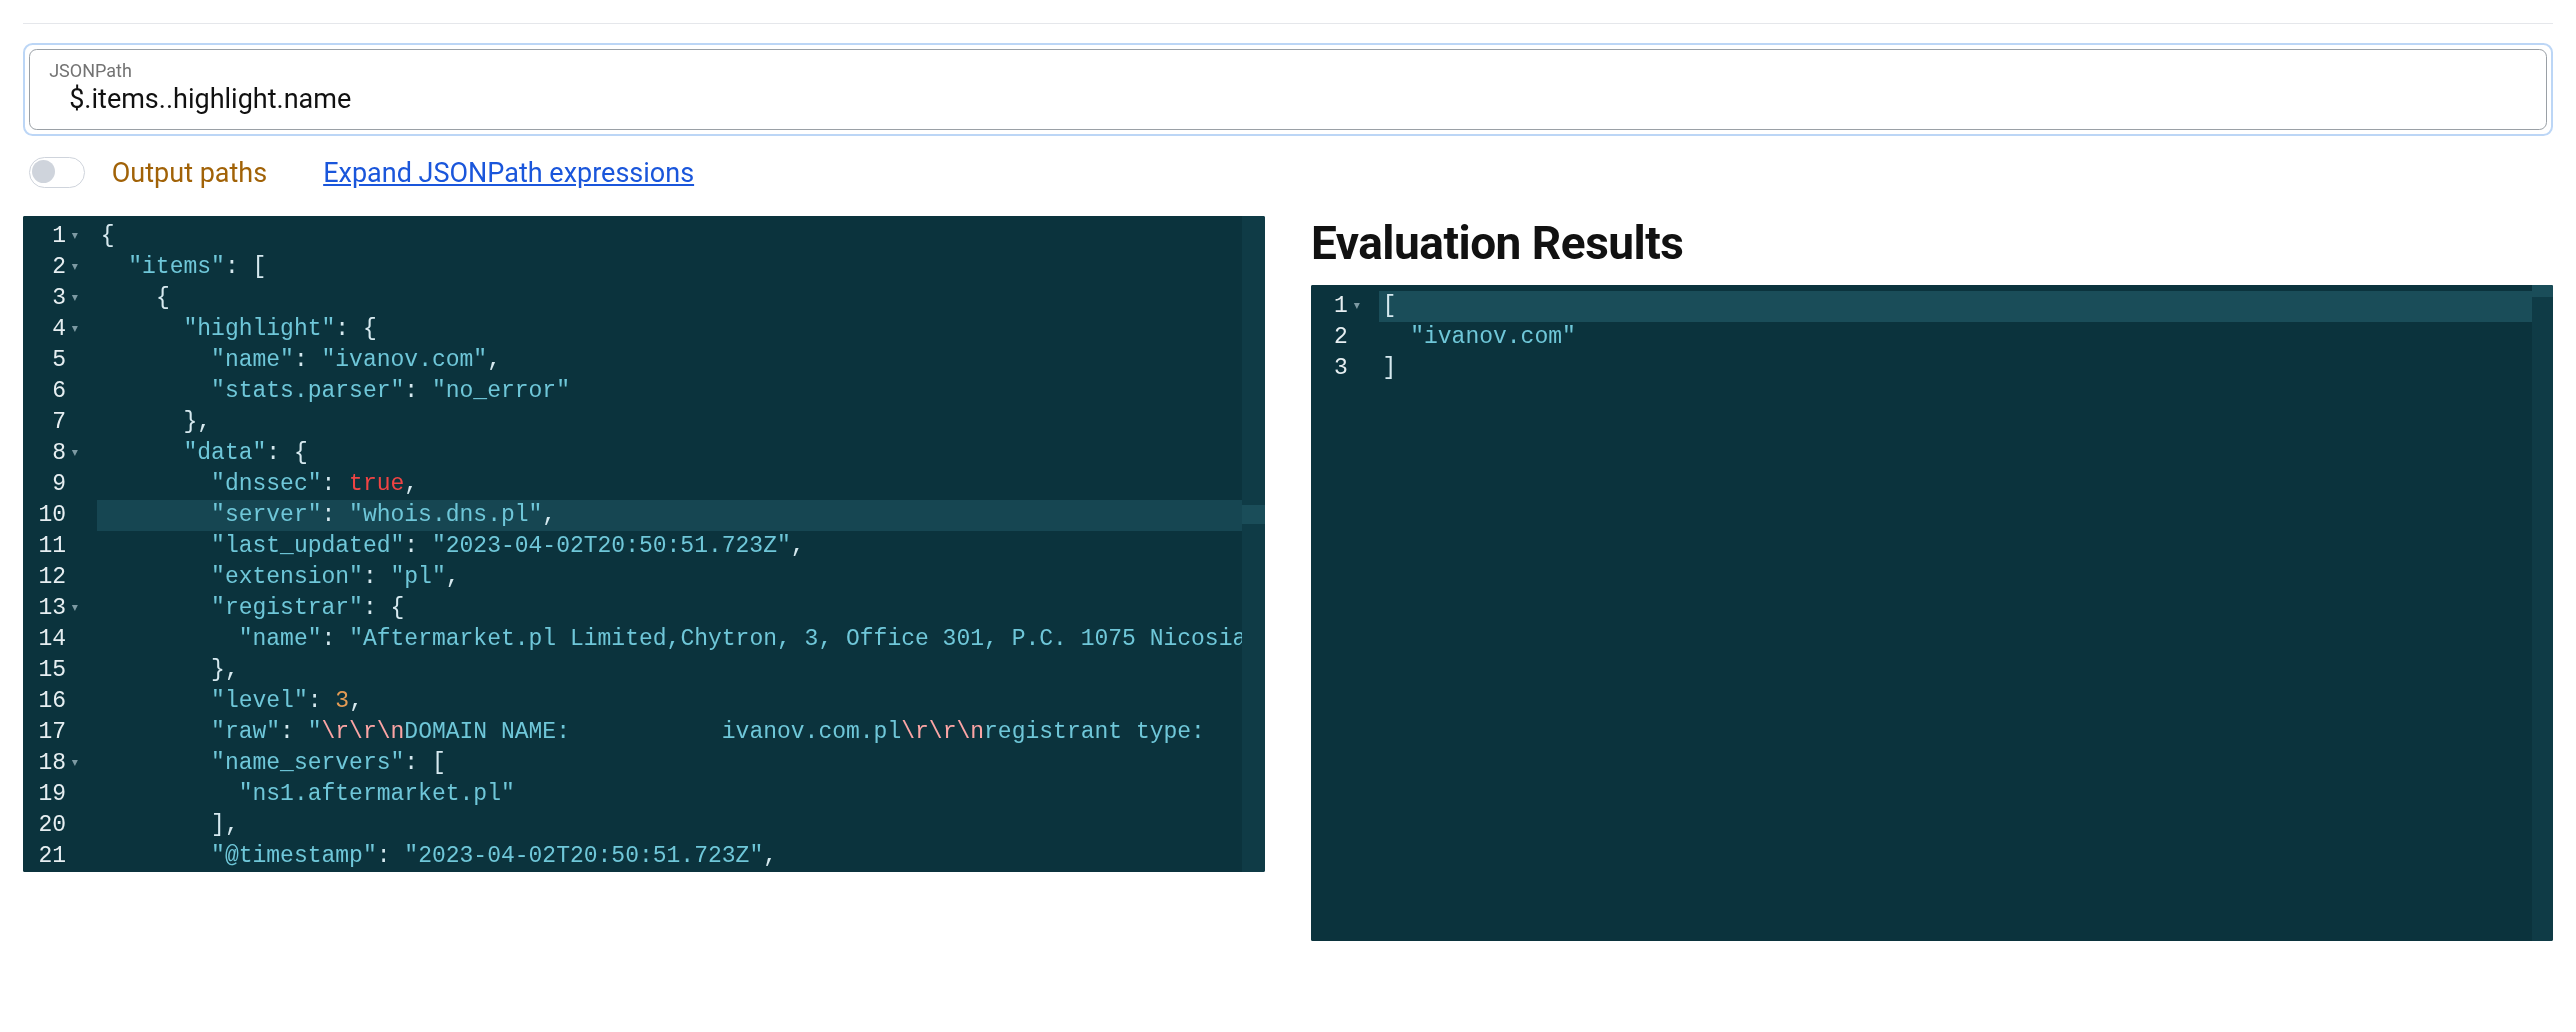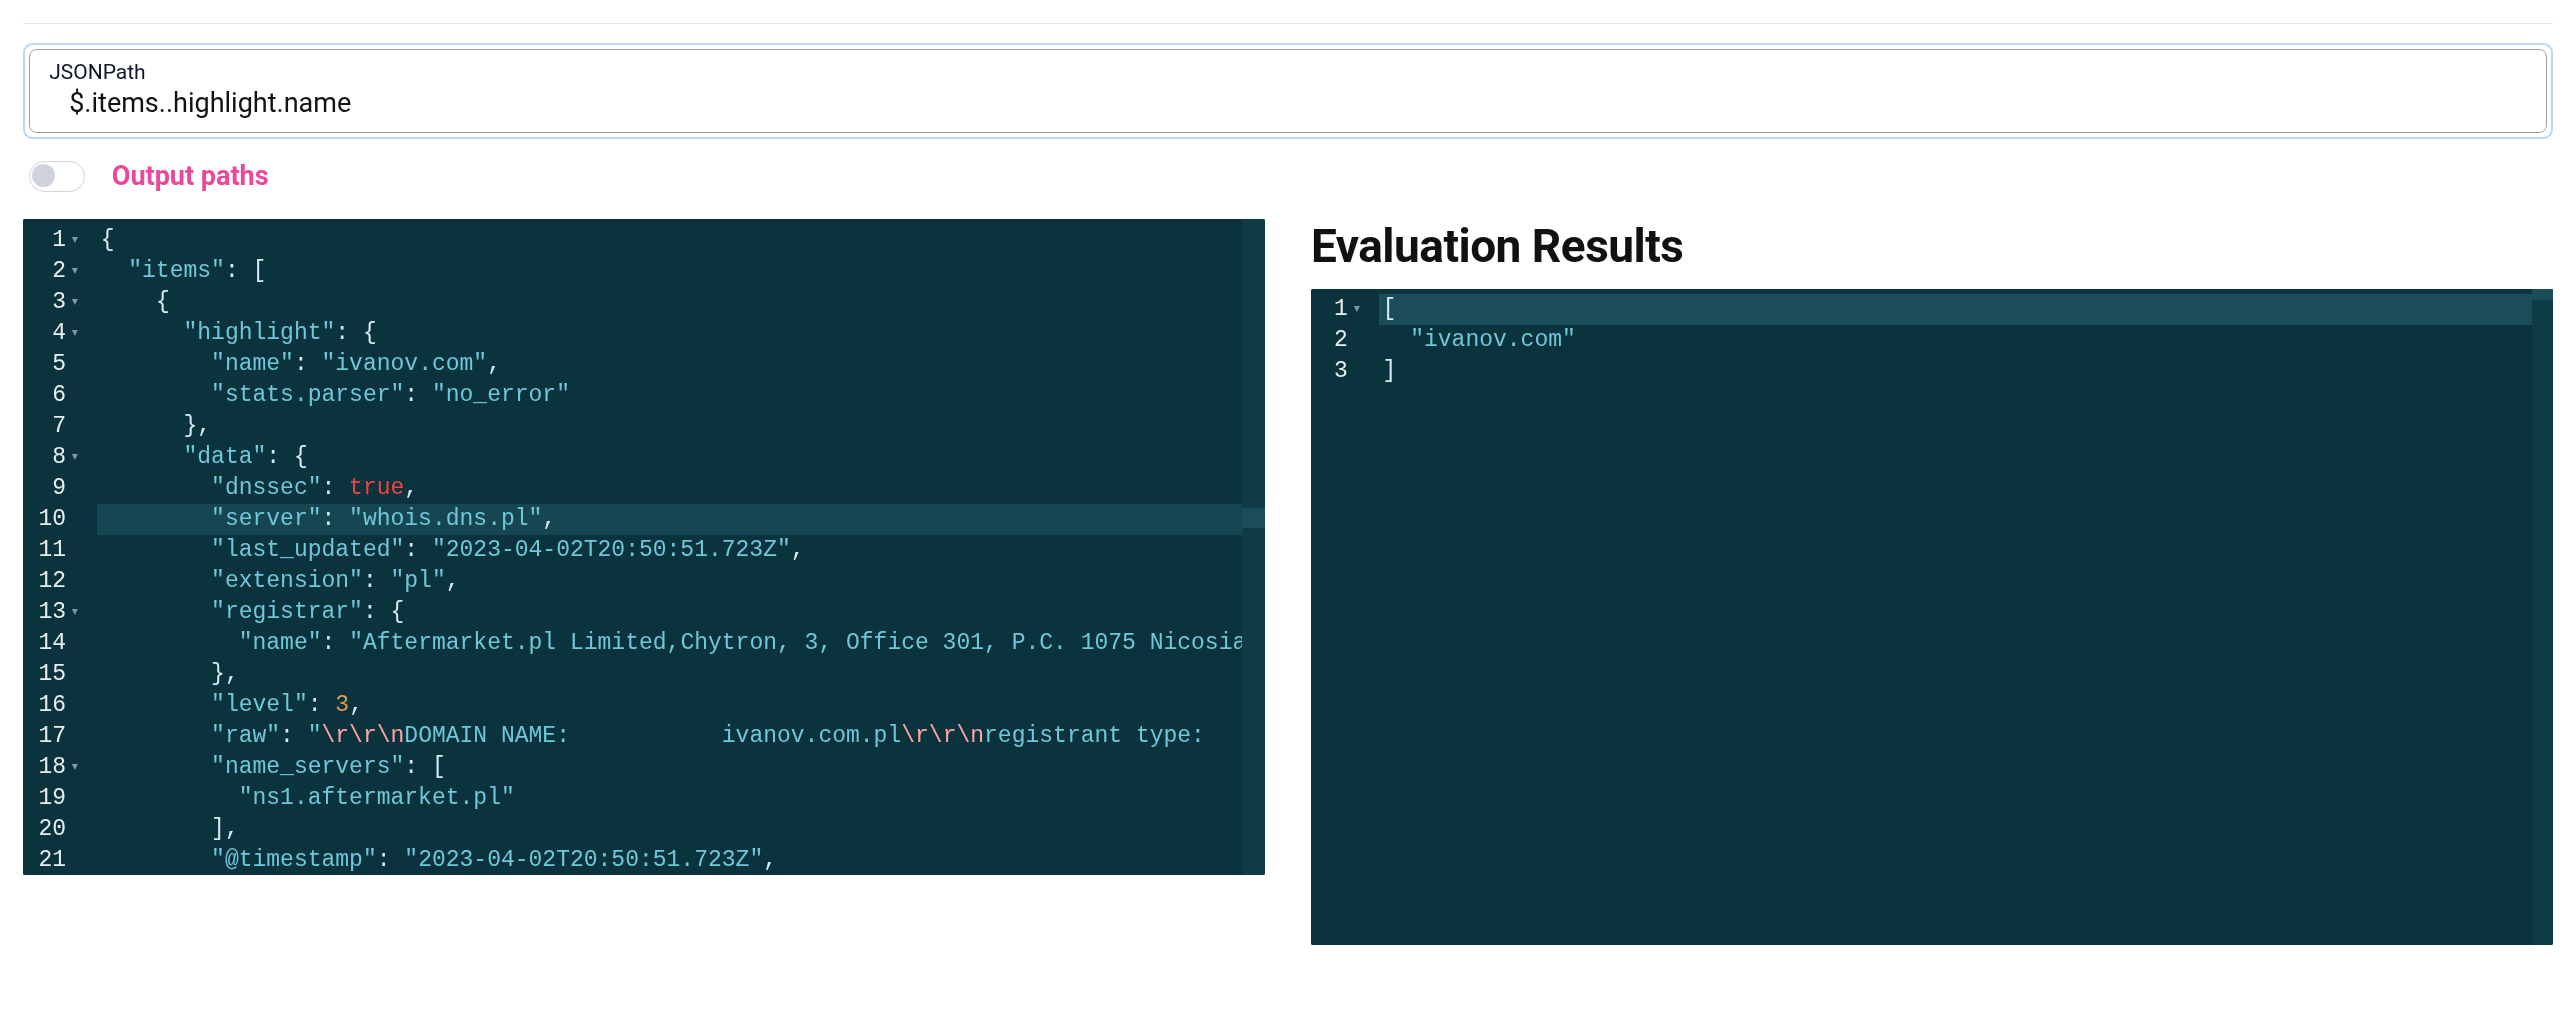--- a/index.html
+++ b/index.html
@@ -22,22 +22,22 @@
     padding: 3.9px;
     margin-bottom: 21px;
   }
   .query-inner {
     border: 1px solid #9aa0a6;
     border-radius: 7.7px;
     padding: 9.6px 19.3px 13.5px 19.3px;
     background: #fff;
   }
   .query-label {
-    font-size: 21px;
-    color: #0f172a;
+    font-size: 18px;
+    color: #737373;
     line-height: 1.2;
   }
   .query-input {
     width: 100%;
     border: none;
     outline: none;
     font-size: 27px;
     font-family: inherit;
     color: #111;
     background: transparent;
@@ -65,22 +65,21 @@
     position: absolute;
     top: 1.9px;
     left: 1.9px;
     width: 23px;
     height: 23px;
     border-radius: 50%;
     background: #cfd4dc;
   }
   .toggle-label {
     font-size: 27px;
-    color: #ec4899;
-    font-weight: bold;
+    color: #a16207;
   }
   .expand-link {
     font-size: 27px;
     color: #1a56db;
     text-decoration: underline;
     margin-left: 29px;
     cursor: pointer;
   }
   .panels {
     display: flex;
@@ -184,20 +183,21 @@
     <div class="query-label">JSONPath</div>
     <input class="query-input" type="text" value="$.items..highlight.name" style="">
   </div>
 </div>
 
 <div class="controls-row">
   <div class="toggle">
     <div class="toggle-knob"></div>
   </div>
   <span class="toggle-label">Output paths</span>
+  <a class="expand-link">Expand JSONPath expressions</a>
 </div>
 
 <div class="panels">
 
   <div class="panel">
     <div class="editor">
       <div class="gutter" id="inputs-gutter">
           <div class="ln">1<span class="fold">▾</span></div>
           <div class="ln">2<span class="fold">▾</span></div>
           <div class="ln">3<span class="fold">▾</span></div>

